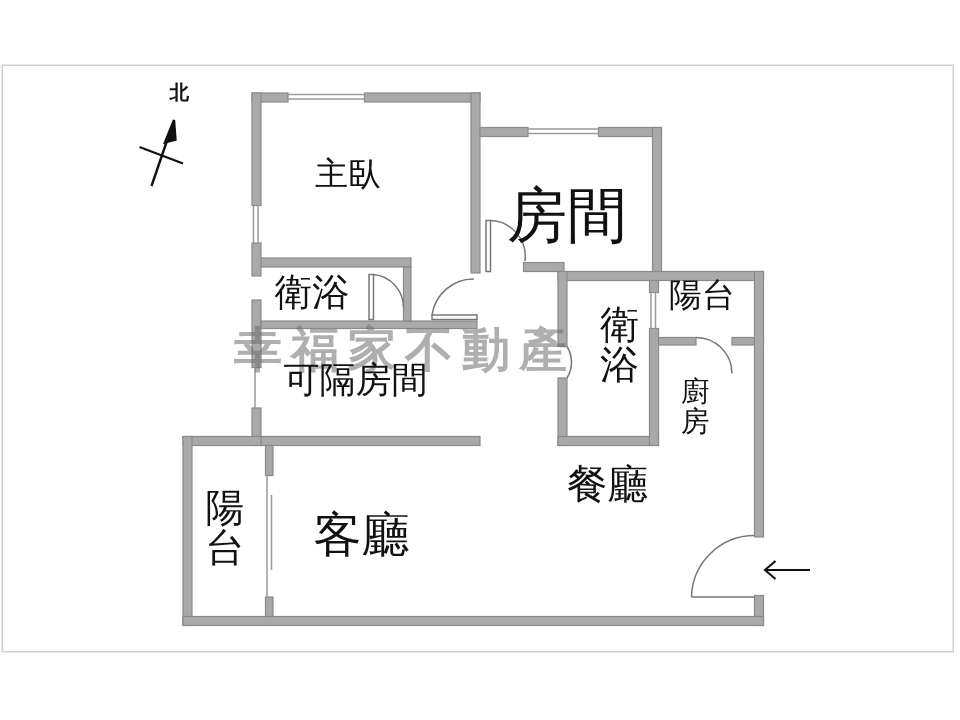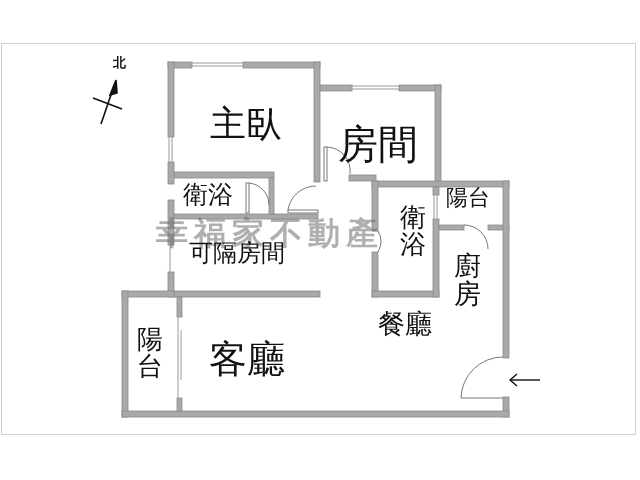--- a/index.html
+++ b/index.html
@@ -93,22 +93,22 @@
   <g stroke="#111" stroke-width="1.4" fill="none">
     <line x1="510" y1="380" x2="540" y2="380"></line>
     <polyline points="517,374 510,380 517,386"></polyline>
   </g>
 </svg>
 
 <div class="wm">幸福家不動產</div>
 
 <div class="label" style="left:113px;top:56px;font-size:13px;font-weight:bold;">北</div>
 
-<div class="label" style="left:210px;top:106px;font-size:36px;">主臥</div>
+<div class="label" style="left:210px;top:106px;font-size:22px;">主臥</div>
 <div class="label" style="left:338px;top:124px;font-size:40px;">房間</div>
 <div class="label" style="left:183px;top:182px;font-size:25px;">衛浴</div>
 <div class="label" style="left:189px;top:241px;font-size:24px;">可隔房間</div>
 <div class="vlabel" style="left:400px;top:204px;font-size:26px;">衛浴</div>
 <div class="label" style="left:446px;top:187px;font-size:22px;">陽台</div>
-<div class="vlabel" style="left:454px;top:252px;font-size:27px;">廚房</div>
+<div class="vlabel" style="left:454px;top:252px;font-size:19px;">廚房</div>
 <div class="label" style="left:378px;top:310px;font-size:27px;">餐廳</div>
-<div class="label" style="left:209px;top:340px;font-size:38px;">客廳</div>
+<div class="label" style="left:209px;top:340px;font-size:32px;">客廳</div>
 <div class="vlabel" style="left:137px;top:326px;font-size:26px;">陽台</div>
 
 </body></html>

